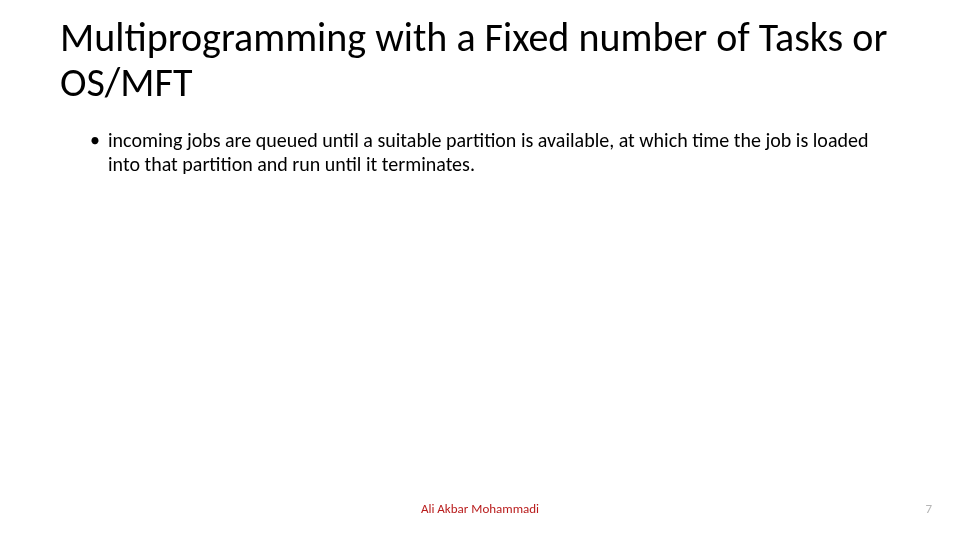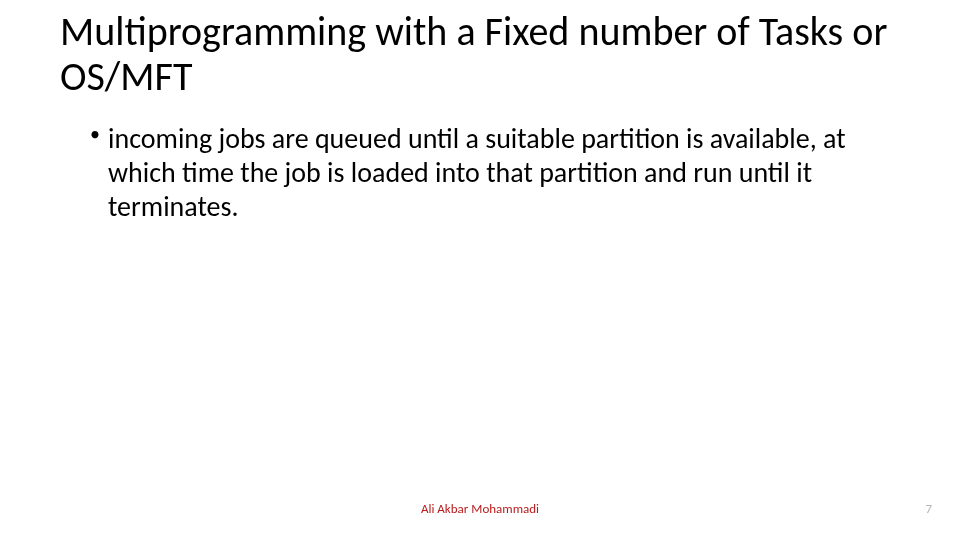--- a/index.html
+++ b/index.html
@@ -1,20 +1,20 @@
 <!DOCTYPE html>
 <html><head>
   <meta charset="utf-8">
   <style>
     * { margin: 0; padding: 0; box-sizing: border-box; }
     html, body { width: 960px; height: 540px; background: #ffffff; font-family: Calibri, "Segoe UI", Arial, sans-serif; color: #000; overflow: hidden; }
-    .slide { position: relative; width: 960px; height: 540px; padding: 10px 60px 40px 60px; }
+    .slide { position: relative; width: 960px; height: 540px; padding: 16px 60px 40px 60px; }
     .title { font-size: 40px; font-weight: 400; line-height: 1.12; letter-spacing: 0px; margin-bottom: 22px; }
     .body-list { list-style: none; padding-left: 30px; }
-    .body-list li { position: relative; font-size: 28px; line-height: 1.22; padding-left: 18px; }
+    .body-list li { position: relative; font-size: 20px; line-height: 1.22; padding-left: 18px; }
     .body-list li::before { content: "•"; position: absolute; left: 0; top: 0; font-size: 20px; }
     .footer-author { position: absolute; left: 0; right: 0; bottom: 24px; text-align: center; font-size: 13px; color: #b91c1c; }
     .footer-page { position: absolute; right: 28px; bottom: 24px; font-size: 13px; color: #b6b6b6; }
   </style>
 </head>
 <body>
 
 <div class="slide">
   <h1 class="title">Multiprogramming with a Fixed number of Tasks or OS/MFT</h1>
   <ul class="body-list">

